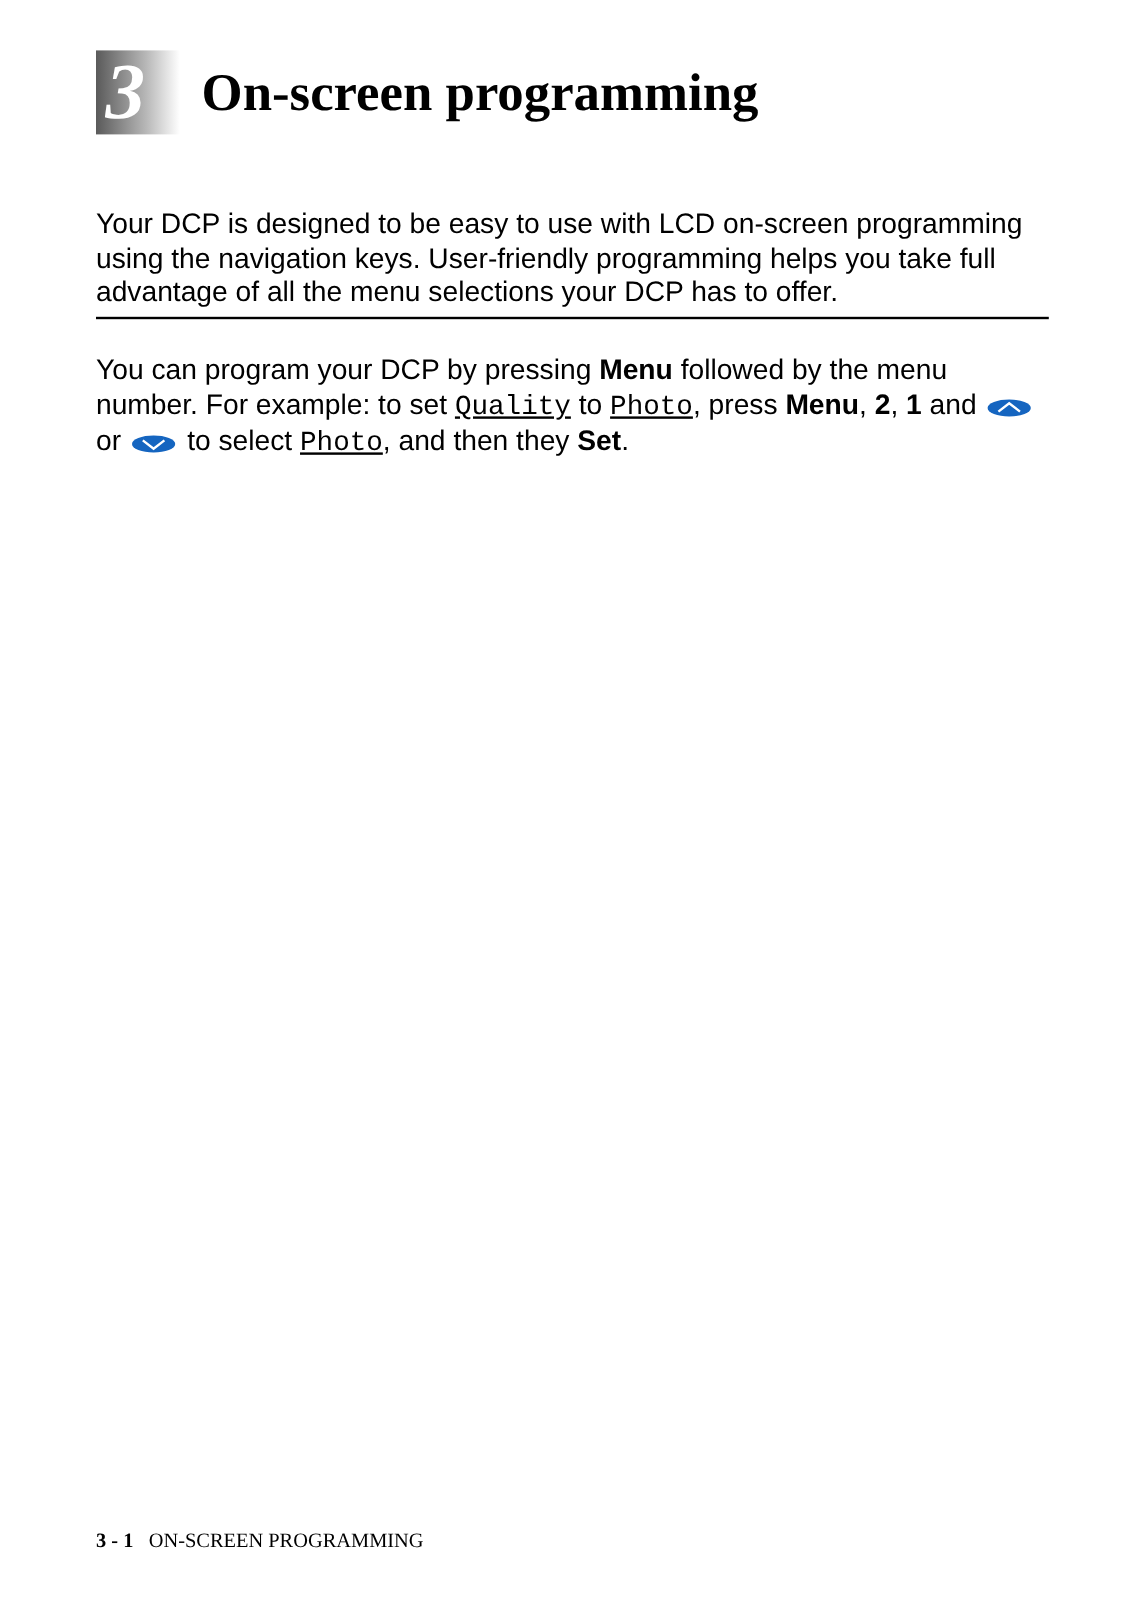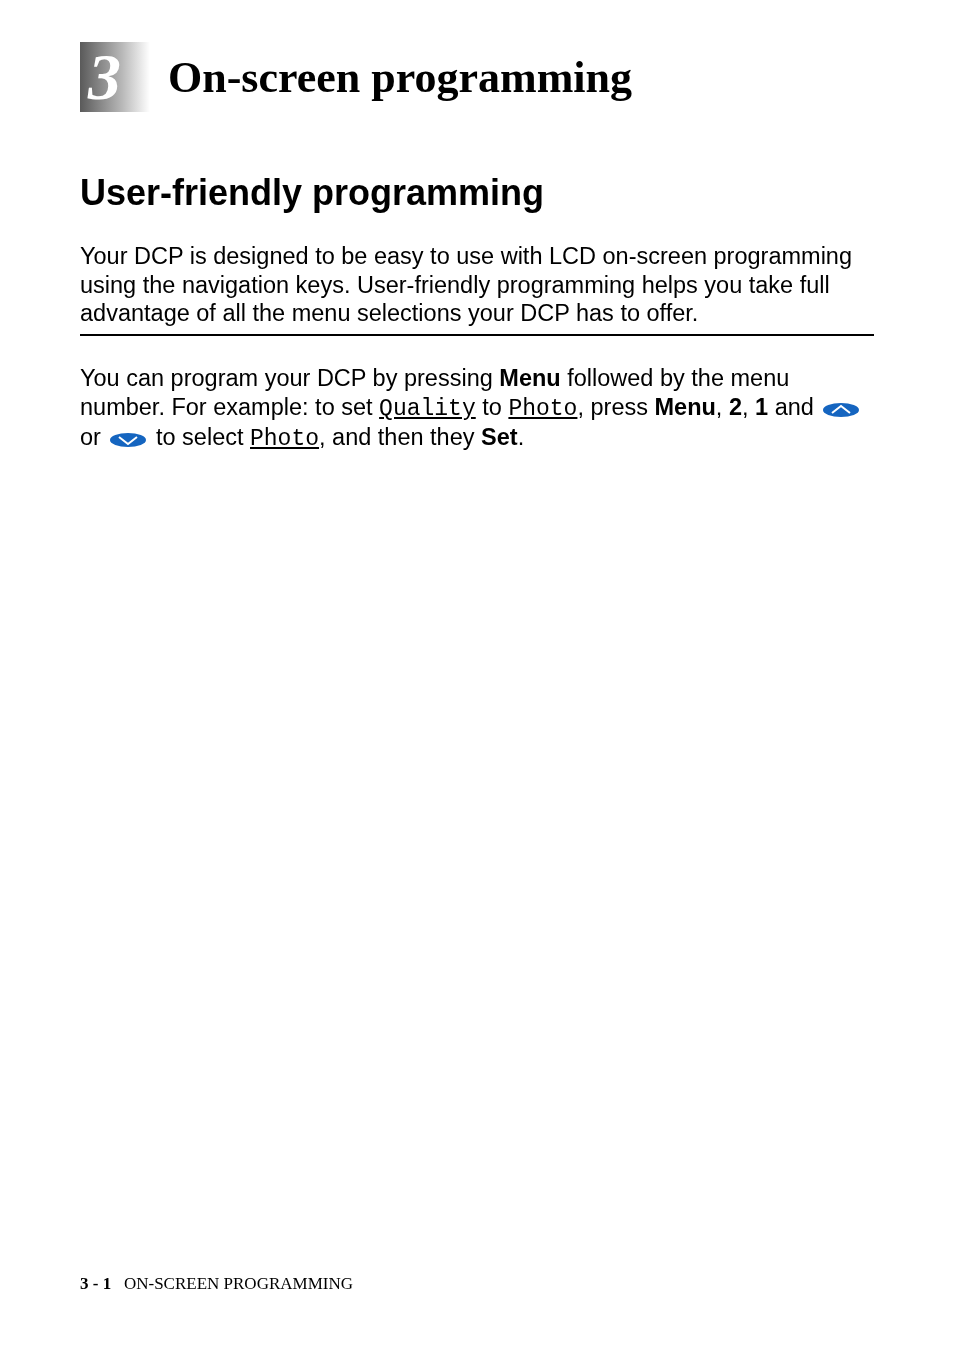--- a/index.html
+++ b/index.html
@@ -96,21 +96,20 @@
 
 <div class="page">
 
   <div class="chapter-header">
     <div class="chapter-number">
       <span>3</span>
     </div>
     <div class="chapter-title">On-screen programming</div>
   </div>
 
-  <div class="section-title">User-friendly programming</div>
 
   <div class="body-text">Your DCP is designed to be easy to use with LCD on-screen programming using the navigation keys. User-friendly programming helps you take full advantage of all the menu selections your DCP has to offer.</div>
 
   <hr class="hr-line">
 
 
   <div class="body-text">
     <span>You can program your DCP by pressing </span><span class="bold">Menu</span><span> followed by the menu number. For example: to set </span><span class="mono">Quality</span><span> to </span><span class="mono">Photo</span><span>, press </span><span class="bold">Menu</span><span>, </span><span class="bold">2</span><span>, </span><span class="bold">1</span><span> and </span><span class="arrow-icon"><svg width="38" height="16" viewBox="0 0 38 16">
           <ellipse cx="19" cy="8" rx="18" ry="7" fill="#1565c0"></ellipse>
           <path d="M10 11 L19 4 L28 11" stroke="#ffffff" stroke-width="2" fill="none"></path>

